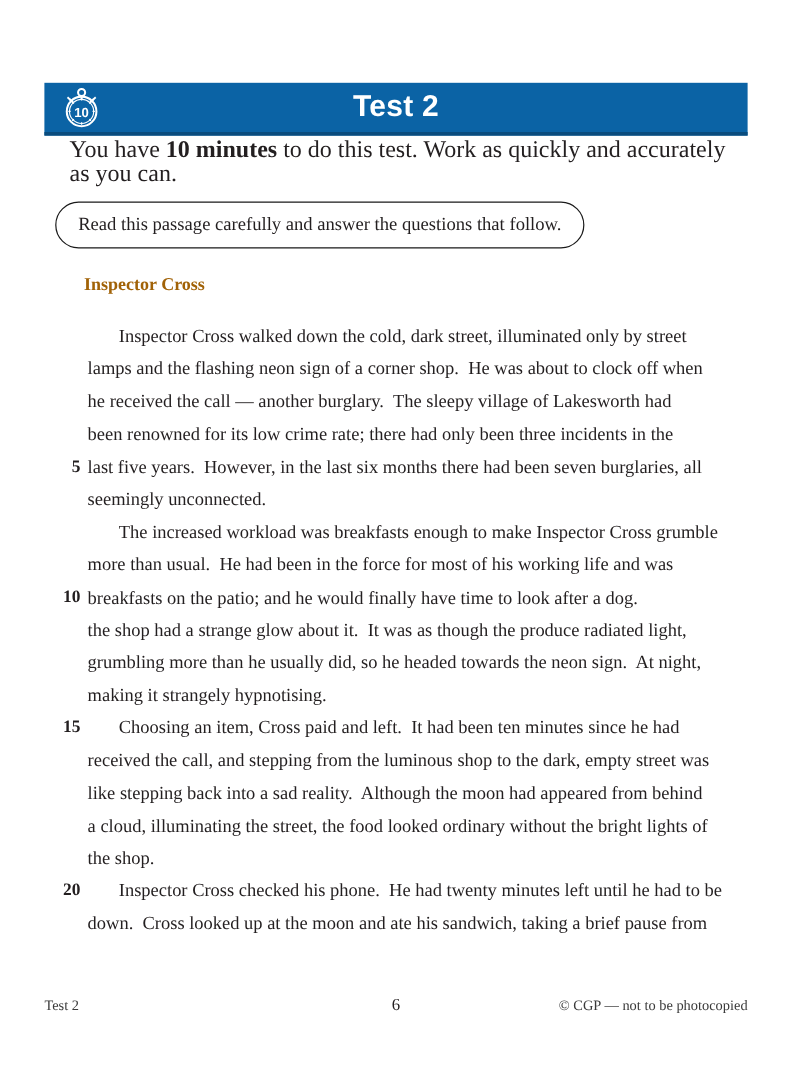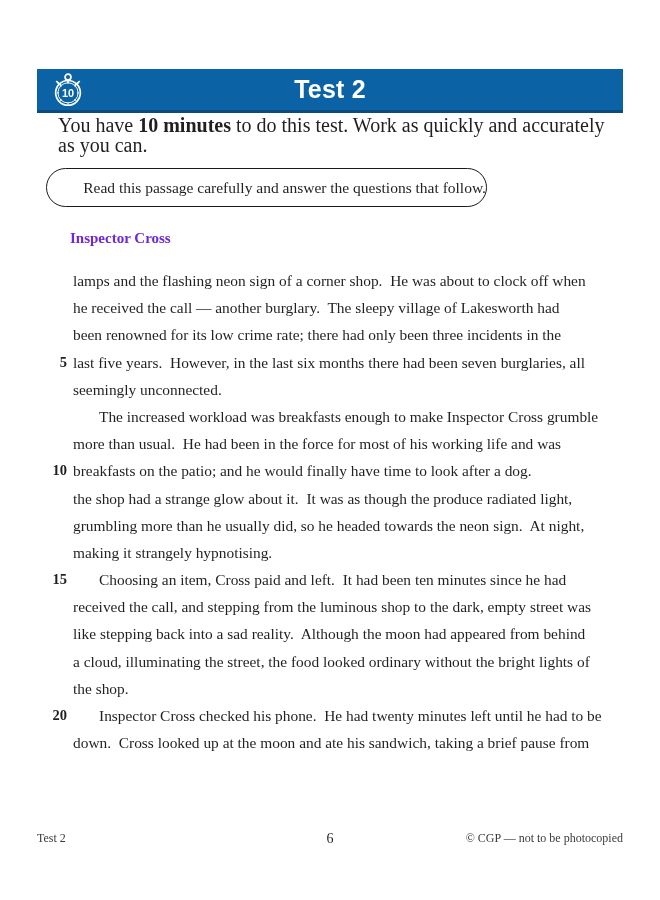--- a/index.html
+++ b/index.html
@@ -71,36 +71,36 @@
     position: absolute;
     left: 46px;
     top: 168px;
     width: 441px;
     height: 39px;
     border: 1.6px solid #1a1a1a;
     border-radius: 22px;
     box-sizing: border-box;
     display: flex;
     align-items: center;
-    justify-content: flex-end;
+    justify-content: center;
   }
   .directive-text {
     font-size: 15.5px;
     color: #231f20;
     white-space: nowrap;
   }
 
   
   .passage-title {
     position: absolute;
     left: 70px;
     top: 230px;
     font-size: 15px;
     font-weight: bold;
-    color: #6d28d9;
+    color: #a16207;
     font-family: Liberation Serif, serif;
   }
 
   .passage {
     position: absolute;
     left: 37px;
     top: 267px;
     width: 586px;
   }
   .p-line {
@@ -179,20 +179,21 @@
     <span>You have </span><b>10 minutes</b><span> to do this test.  Work as quickly and accurately as you can.</span>
   </div>
 
   <div class="directive-box">
     <span class="directive-text">Read this passage carefully and answer the questions that follow.</span>
   </div>
 
   <div class="passage-title">Inspector Cross</div>
 
   <div class="passage" id="passage-body">
+      <div class="p-line"><span class="line-no"></span><span class="line-text indent">Inspector Cross walked down the cold, dark street, illuminated only by street</span></div>
       <div class="p-line"><span class="line-no"></span><span class="line-text">lamps and the flashing neon sign of a corner shop.  He was about to clock off when</span></div>
       <div class="p-line"><span class="line-no"></span><span class="line-text">he received the call — another burglary.  The sleepy village of Lakesworth had</span></div>
       <div class="p-line"><span class="line-no"></span><span class="line-text">been renowned for its low crime rate; there had only been three incidents in the</span></div>
       <div class="p-line"><span class="line-no">5</span><span class="line-text">last five years.  However, in the last six months there had been seven burglaries, all</span></div>
       <div class="p-line"><span class="line-no"></span><span class="line-text">seemingly unconnected.</span></div>
       <div class="p-line"><span class="line-no"></span><span class="line-text indent">The increased workload was breakfasts enough to make Inspector Cross grumble</span></div>
       <div class="p-line"><span class="line-no"></span><span class="line-text">more than usual.  He had been in the force for most of his working life and was</span></div>
       <div class="p-line"><span class="line-no">10</span><span class="line-text">breakfasts on the patio; and he would finally have time to look after a dog.</span></div>
       <div class="p-line"><span class="line-no"></span><span class="line-text">the shop had a strange glow about it.  It was as though the produce radiated light,</span></div>
       <div class="p-line"><span class="line-no"></span><span class="line-text">grumbling more than he usually did, so he headed towards the neon sign.  At night,</span></div>

